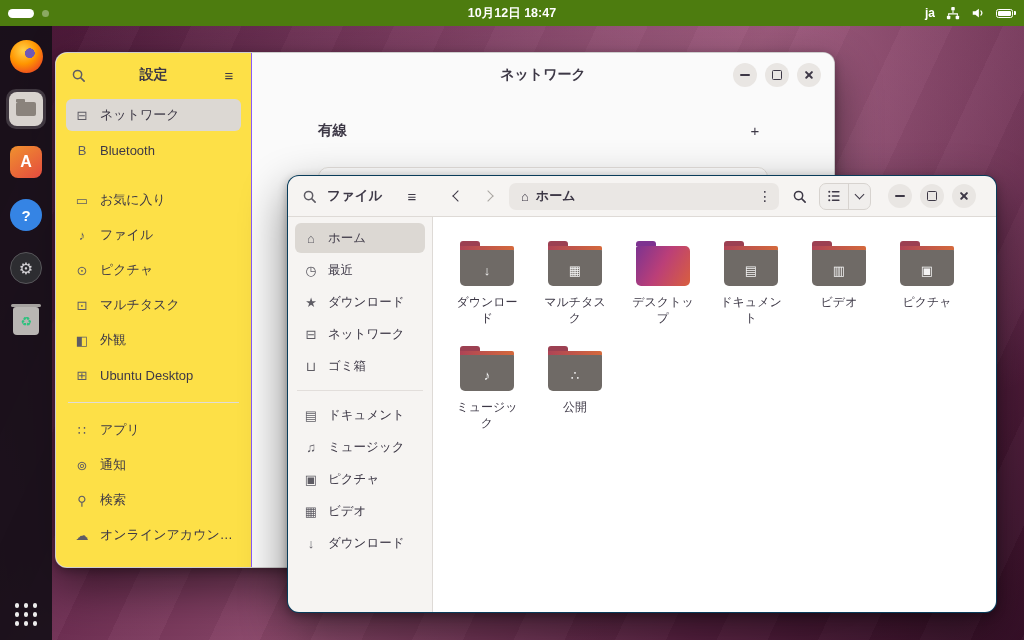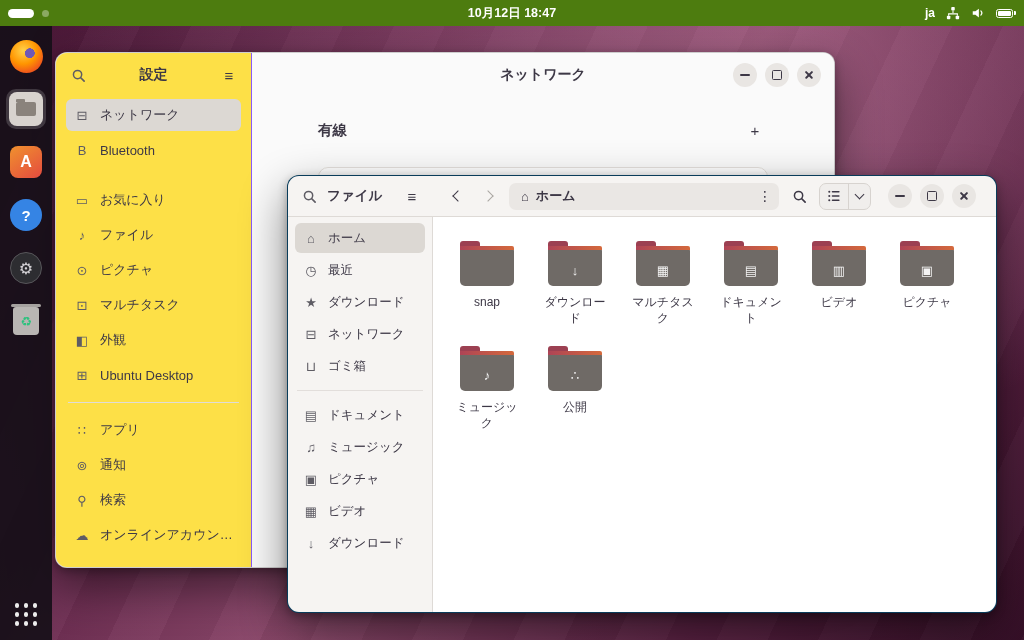--- a/index.html
+++ b/index.html
@@ -397,37 +397,37 @@
           <span class="sb-ic">▦</span>
           <span class="sb-label">ビデオ</span>
         </div>
         <div class="fs-item">
           <span class="sb-ic">↓</span>
           <span class="sb-label">ダウンロード</span>
         </div>
     </aside>
     <div class="files-content">
       <div class="folder-grid">
-        <div class="folder-item">
-            <div class="folder">
+          <div class="folder-item">
+            <div class="folder">
+              <span class="emblem">↓</span>
+            </div>
+            <div class="folder-label">ダウンロード</div>
+          </div>
+          <div class="folder-item">
+            <div class="folder">
+              <span class="emblem">▦</span>
+            </div>
+            <div class="folder-label">マルチタスク</div>
+          </div>
+          <div class="folder-item desktop">
+            <div class="folder desktop">
               <span class="emblem"></span>
             </div>
-            <div class="folder-label">snap</div>
-          </div>
-          <div class="folder-item">
-            <div class="folder">
-              <span class="emblem">↓</span>
-            </div>
-            <div class="folder-label">ダウンロード</div>
-          </div>
-          <div class="folder-item">
-            <div class="folder">
-              <span class="emblem">▦</span>
-            </div>
-            <div class="folder-label">マルチタスク</div>
+            <div class="folder-label">デスクトップ</div>
           </div>
           <div class="folder-item">
             <div class="folder">
               <span class="emblem">▤</span>
             </div>
             <div class="folder-label">ドキュメント</div>
           </div>
           <div class="folder-item">
             <div class="folder">
               <span class="emblem">▥</span>

